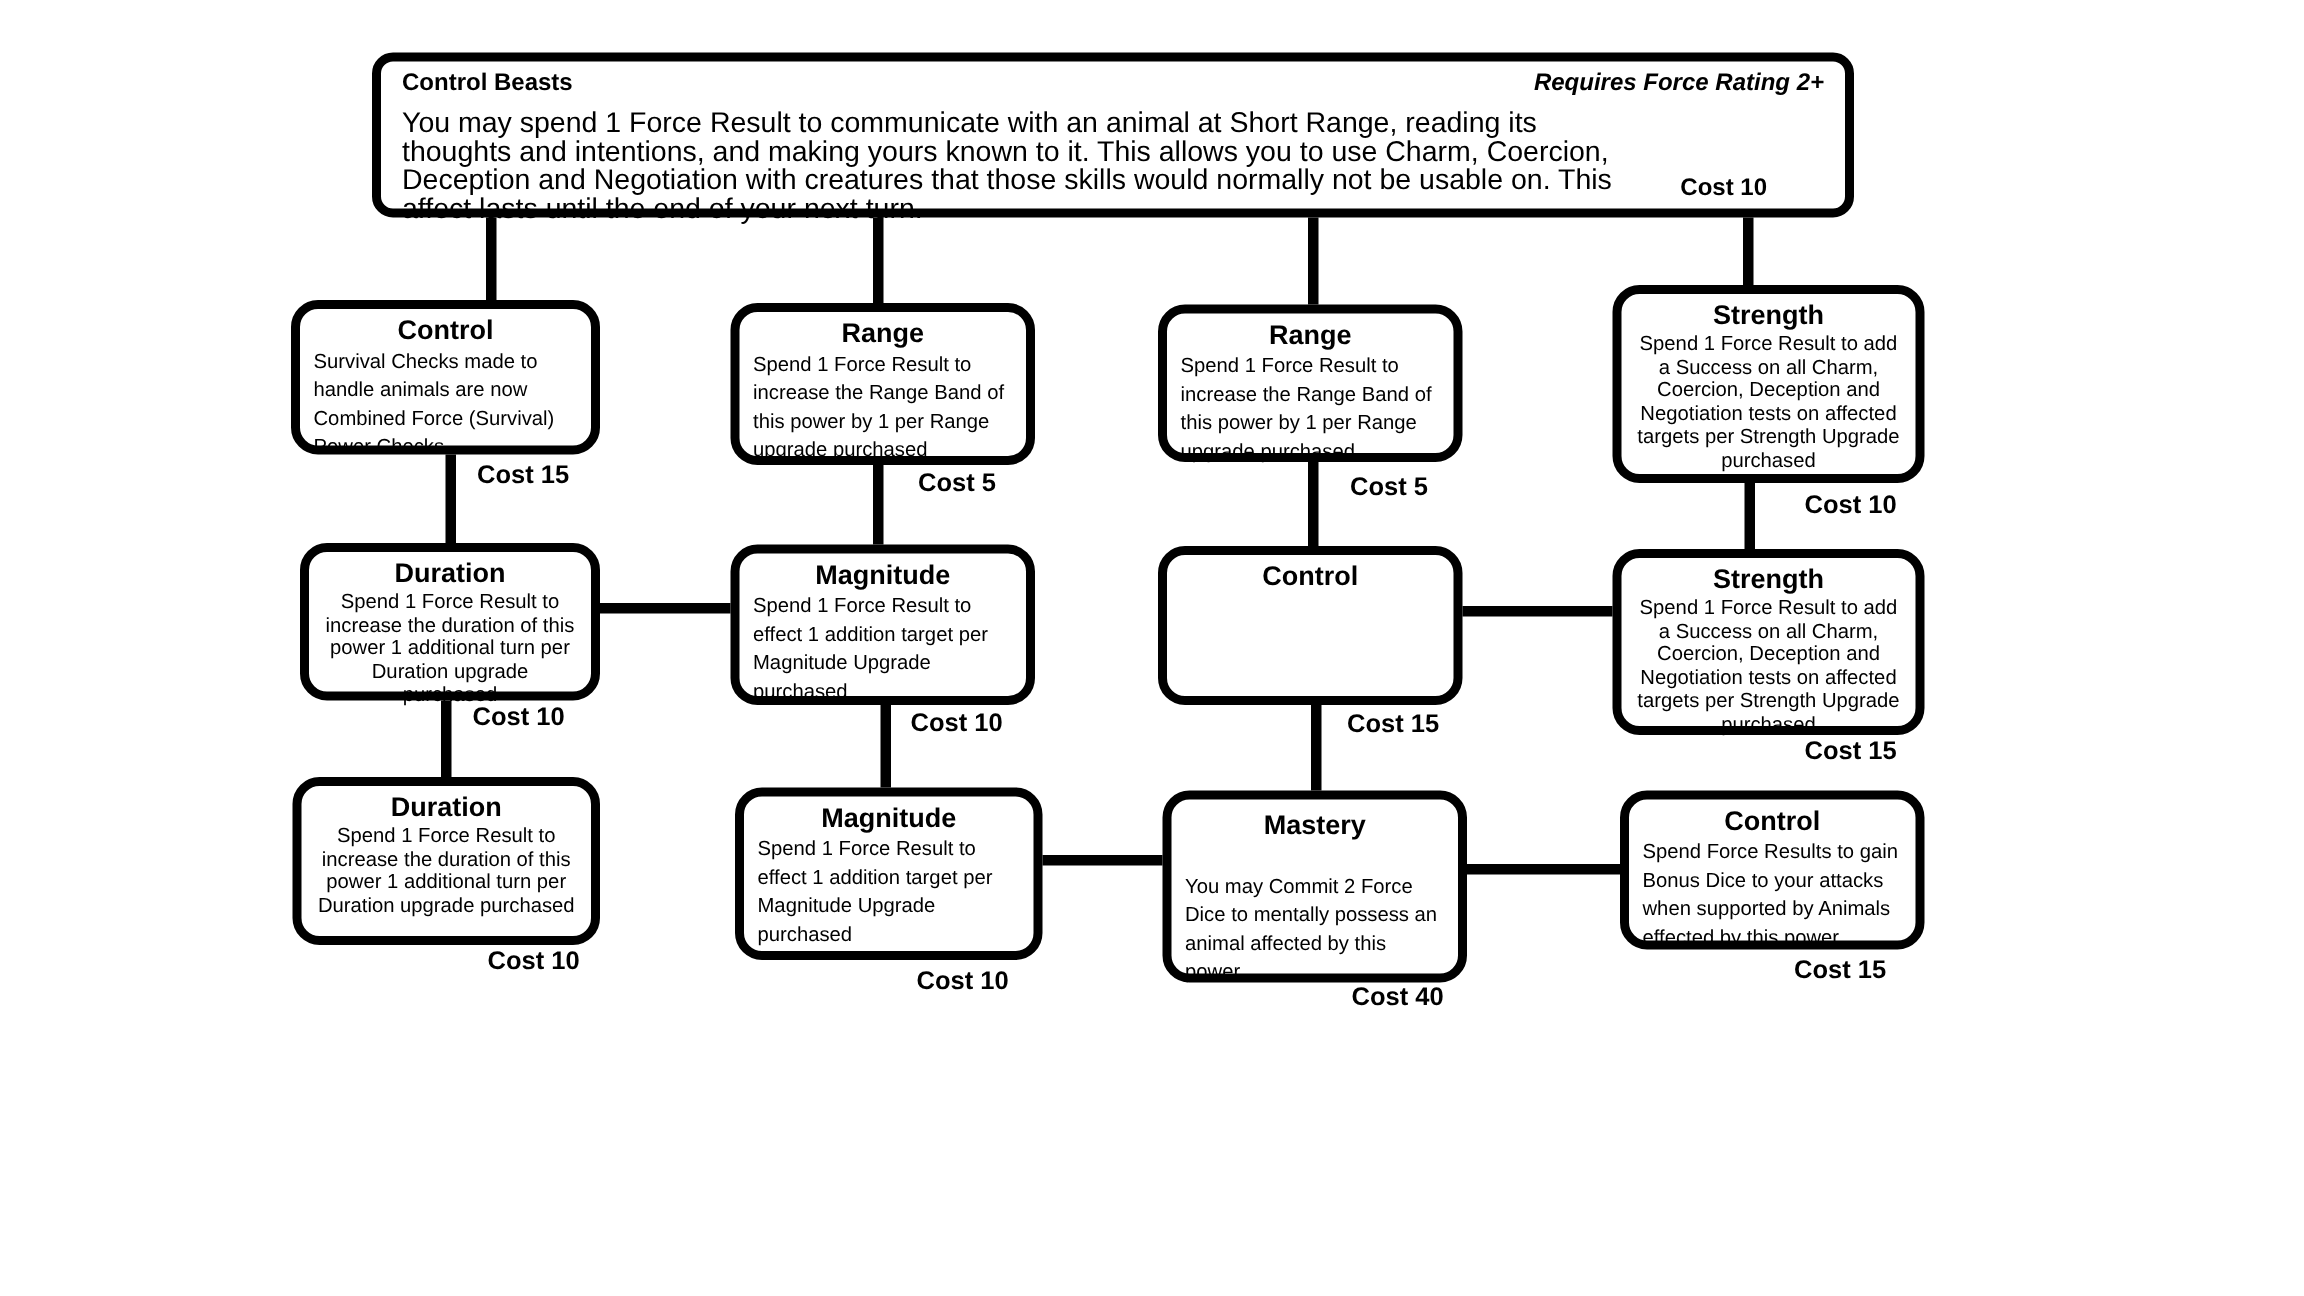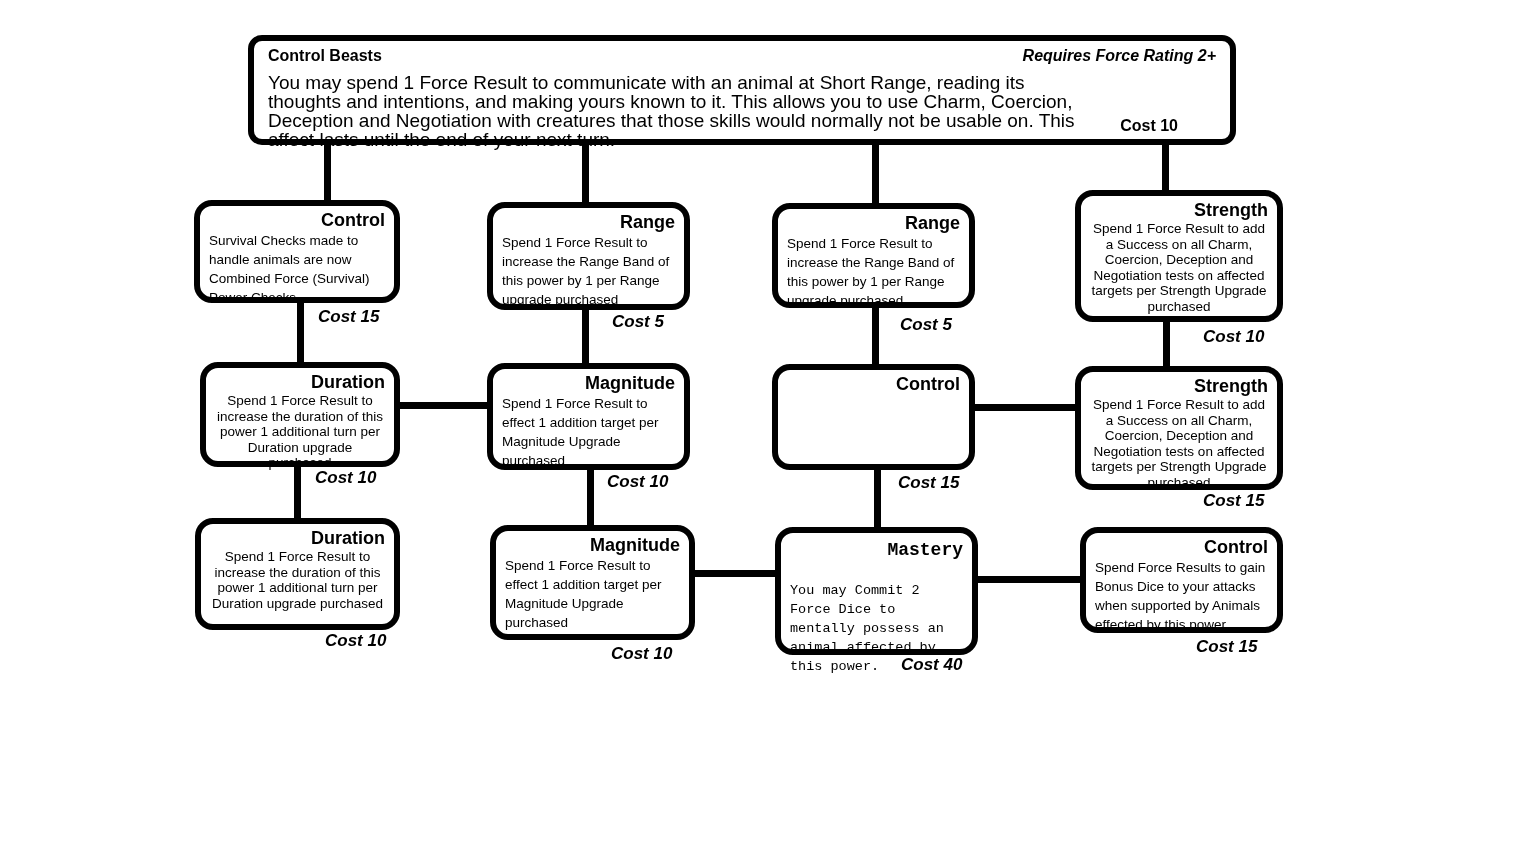--- a/index.html
+++ b/index.html
@@ -40,36 +40,35 @@
   }
   .node {
     position: absolute;
     box-sizing: border-box;
     border: 6px solid #000;
     border-radius: 18px;
     background: #fff;
     padding: 3px 9px 4px 9px;
   }
   .node-title {
-    text-align: right;
+    text-align: center;
     font-weight: bold;
     font-size: 18px;
     line-height: 22px;
   }
   .node-body {
     font-size: 13.5px;
     line-height: 19px;
   }
   .node-body.tight { line-height: 15.5px; font-size: 13.5px; text-align: center; }
   .cost {
     position: absolute;
     font-weight: bold;
     font-size: 17px;
     white-space: nowrap;
-    font-style: italic;
   }
   .vline { position: absolute; width: 7px; background: #000; }
   .hline { position: absolute; height: 7px; background: #000; }
 </style>
 </head>
 <body>
 
 <div id="canvas">
 
   <div class="rootbox">
@@ -152,21 +151,21 @@
     <div class="node-body tight">Spend 1 Force Result to increase the duration of this power 1 additional turn per Duration upgrade purchased</div>
   </div>
   <div class="cost" style="left:325px; top:631px;">Cost 10</div>
 
   <div class="node" style="left:490px; top:525px; width:205px; height:115px;">
     <div class="node-title">Magnitude</div>
     <div class="node-body">Spend 1 Force Result to effect 1 addition target per Magnitude Upgrade purchased</div>
   </div>
   <div class="cost" style="left:611px; top:644px;">Cost 10</div>
 
-  <div class="node" style="left:775px; top:527px; width:203px; height:128px; padding-top:6px;font-family:Liberation Mono, monospace;">
+  <div class="node" style="left:775px; top:527px; width:203px; height:128px; padding-top:6px;">
     <div class="node-title">Mastery</div>
     <div class="node-body" style="margin-top:20px;">You may Commit 2 Force Dice to mentally possess an animal affected by this power.</div>
   </div>
   <div class="cost" style="left:901px; top:655px;">Cost 40</div>
 
   <div class="node" style="left:1080px; top:527px; width:203px; height:106px;">
     <div class="node-title">Control</div>
     <div class="node-body">Spend Force Results to gain Bonus Dice to your attacks when supported by Animals effected by this power.</div>
   </div>
   <div class="cost" style="left:1196px; top:637px;">Cost 15</div>

